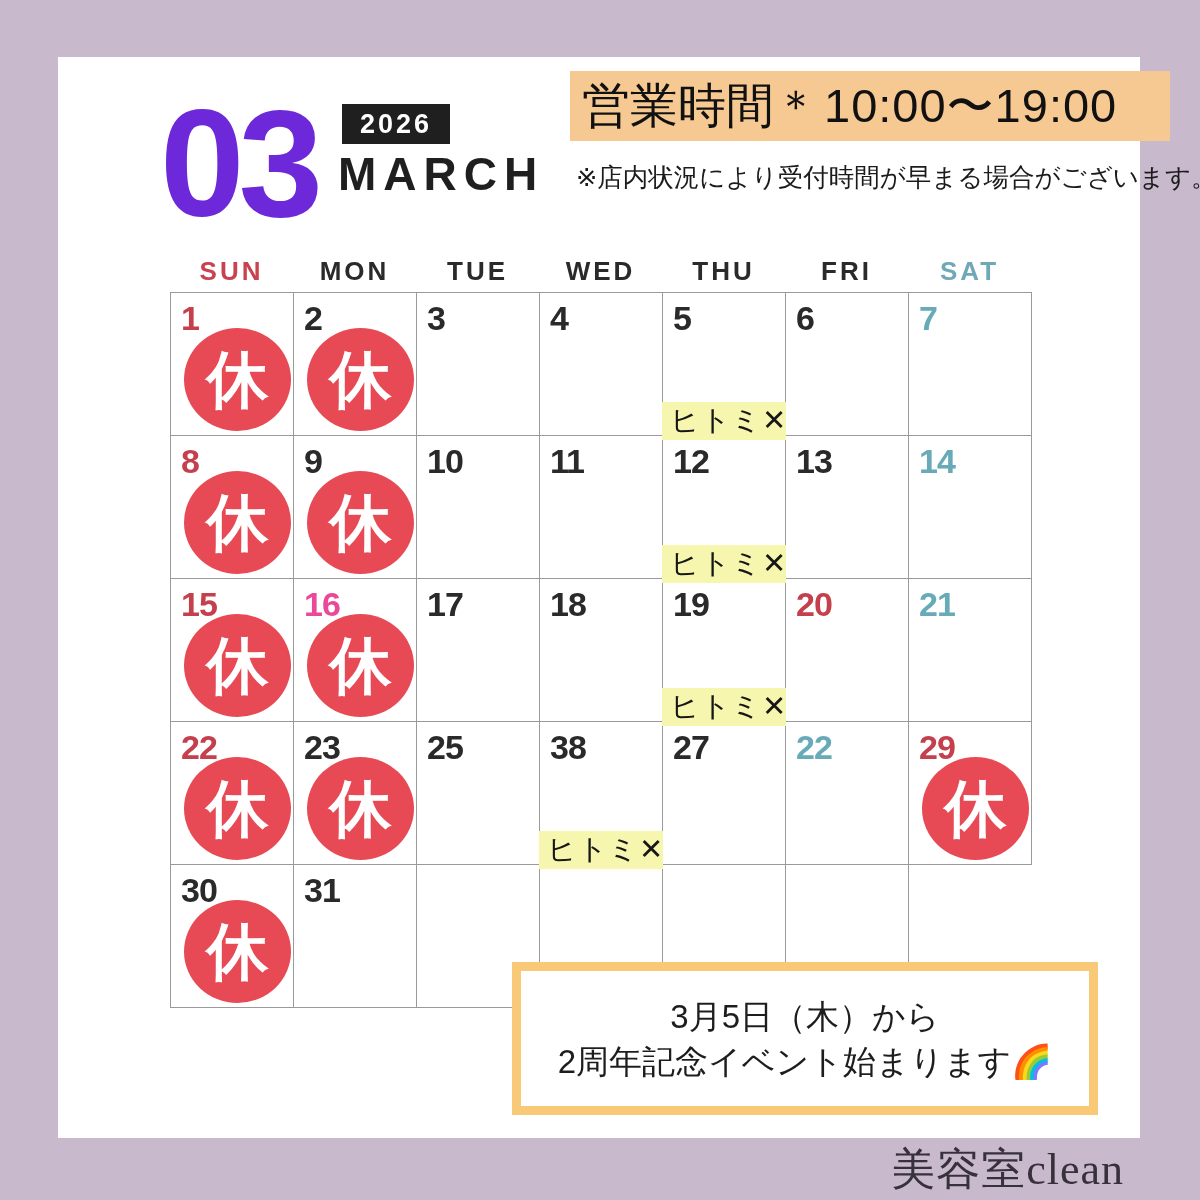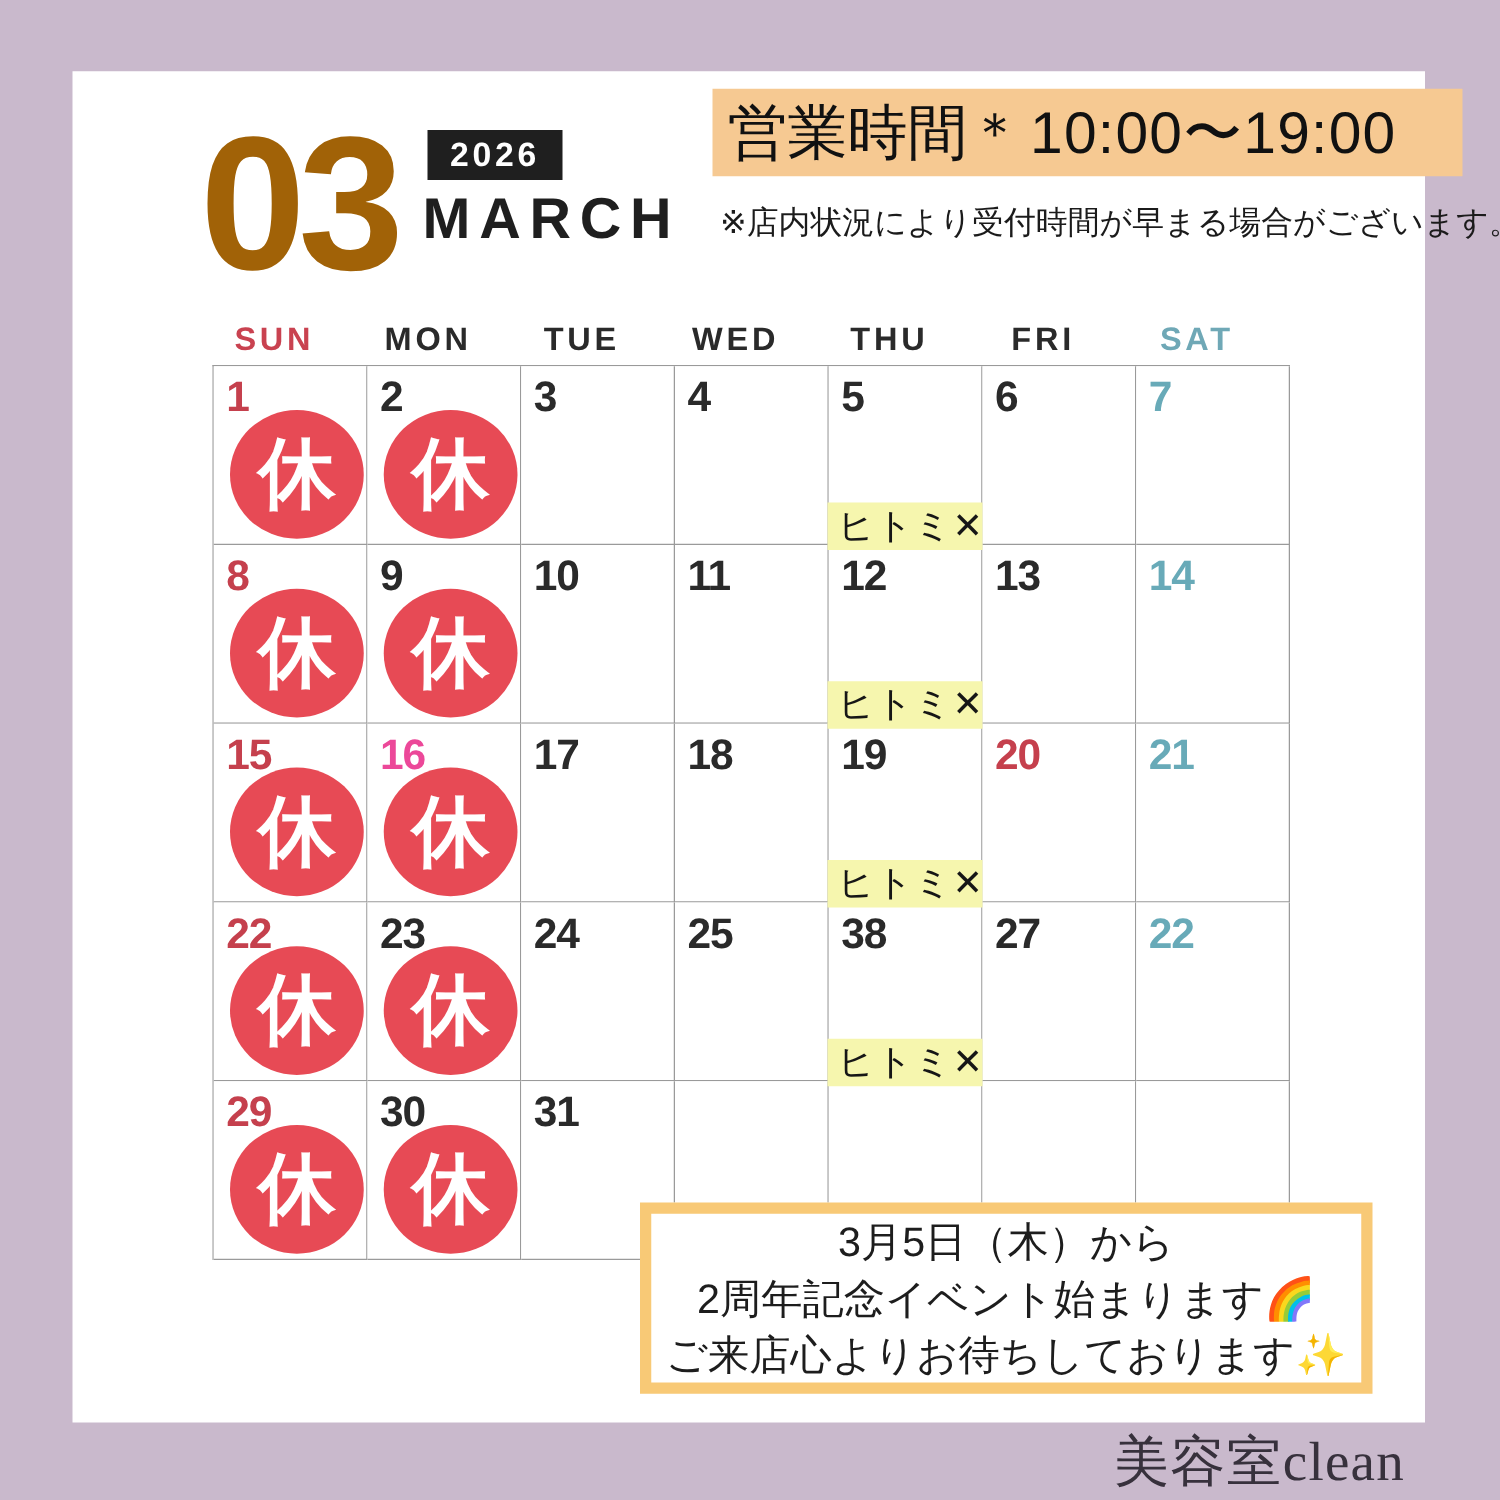--- a/index.html
+++ b/index.html
@@ -8,21 +8,21 @@
     background:#c9b9cc;
     font-family:"Liberation Sans","DejaVu Sans",sans-serif;
   }
   .card{
     position:absolute;left:58px;top:57px;width:1082px;height:1081px;
     background:#ffffff;
   }
   
   .month-number{
     position:absolute;left:102px;top:4px;
-    font-size:152px;font-weight:800;color:#a16207;letter-spacing:-6px;line-height:1.35;
+    font-size:152px;font-weight:800;color:#6d28d9;letter-spacing:-6px;line-height:1.35;
   }
   .year-badge{
     position:absolute;left:284px;top:47px;width:108px;height:40px;
     background:#1f1f1f;color:#ffffff;font-size:27px;font-weight:700;letter-spacing:3px;
     display:flex;align-items:center;justify-content:center;
   }
   .month-name{
     position:absolute;left:280px;top:90px;
     font-size:46px;font-weight:800;letter-spacing:7px;color:#1f1f1f;
   }
@@ -31,21 +31,21 @@
     display:flex;align-items:center;padding-left:12px;box-sizing:border-box;
   }
   .hours-label{font-size:48px;font-weight:500;color:#111;}
   .hours-sep{font-size:44px;font-weight:500;color:#111;}
   .hours-time{font-size:47px;font-weight:300;color:#111;letter-spacing:1px;margin-left:6px;white-space:nowrap;}
   .hours-note{
     position:absolute;left:518px;top:103px;font-size:25.5px;color:#1b1b1b;white-space:nowrap;
   }
   
   .weekday-row{
-    position:absolute;left:100px;top:196px;width:861px;
+    position:absolute;left:112px;top:196px;width:861px;
     display:grid;grid-template-columns:repeat(7,123px);
   }
   .weekday{
     text-align:center;font-size:26px;font-weight:700;letter-spacing:3px;line-height:36px;
   }
   
   .grid{
     position:absolute;left:112px;top:235px;width:861px;
     display:grid;grid-template-columns:repeat(7,123px);grid-auto-rows:143px;
     border-top:1.5px solid #9a9a9a;border-left:1.5px solid #9a9a9a;
@@ -200,23 +200,20 @@
           <span>休</span>
         </div>
       </div>
       <div class="cell" style="border-bottom-color: rgb(154, 154, 154); border-right-color: rgb(154, 154, 154);">
         <span class="daynum" style="color: rgb(42, 42, 42);">23</span>
         <div class="closed-circle" style="background: rgb(231, 74, 85);">
           <span>休</span>
         </div>
       </div>
       <div class="cell" style="border-bottom-color: rgb(154, 154, 154); border-right-color: rgb(154, 154, 154);">
-        <span class="daynum" style="color: rgb(42, 42, 42);">24</span>
-      </div>
-      <div class="cell" style="border-bottom-color: rgb(154, 154, 154); border-right-color: rgb(154, 154, 154);">
         <span class="daynum" style="color: rgb(42, 42, 42);">25</span>
       </div>
       <div class="cell" style="border-bottom-color: rgb(154, 154, 154); border-right-color: rgb(154, 154, 154);">
         <span class="daynum" style="color: rgb(42, 42, 42);">38</span>
         <div class="staff-highlight" style="background: rgb(246, 246, 174);">ヒトミ✕</div>
       </div>
       <div class="cell" style="border-bottom-color: rgb(154, 154, 154); border-right-color: rgb(154, 154, 154);">
         <span class="daynum" style="color: rgb(42, 42, 42);">27</span>
       </div>
       <div class="cell" style="border-bottom-color: rgb(154, 154, 154); border-right-color: rgb(154, 154, 154);">
@@ -239,17 +236,16 @@
       </div>
       <div class="cell" style="border-bottom-color: rgb(154, 154, 154); border-right-color: rgb(154, 154, 154);"></div>
       <div class="cell" style="border-bottom-color: rgb(154, 154, 154); border-right-color: rgb(154, 154, 154);"></div>
       <div class="cell" style="border-bottom-color: rgb(154, 154, 154); border-right-color: rgb(154, 154, 154);"></div>
       <div class="cell" style="border-bottom-color: rgb(154, 154, 154); border-right-color: rgb(154, 154, 154);"></div>
     </div>
 
   <div class="notice-box" style="border: 9px solid rgb(248, 201, 118);">
     <div>3月5日（木）から</div>
     <div>2周年記念イベント始まります🌈</div>
-    <div>ご来店心よりお待ちしております✨</div>
   </div>
 </div>
 
 <div class="brand">美容室clean</div>
 
 </body></html>

